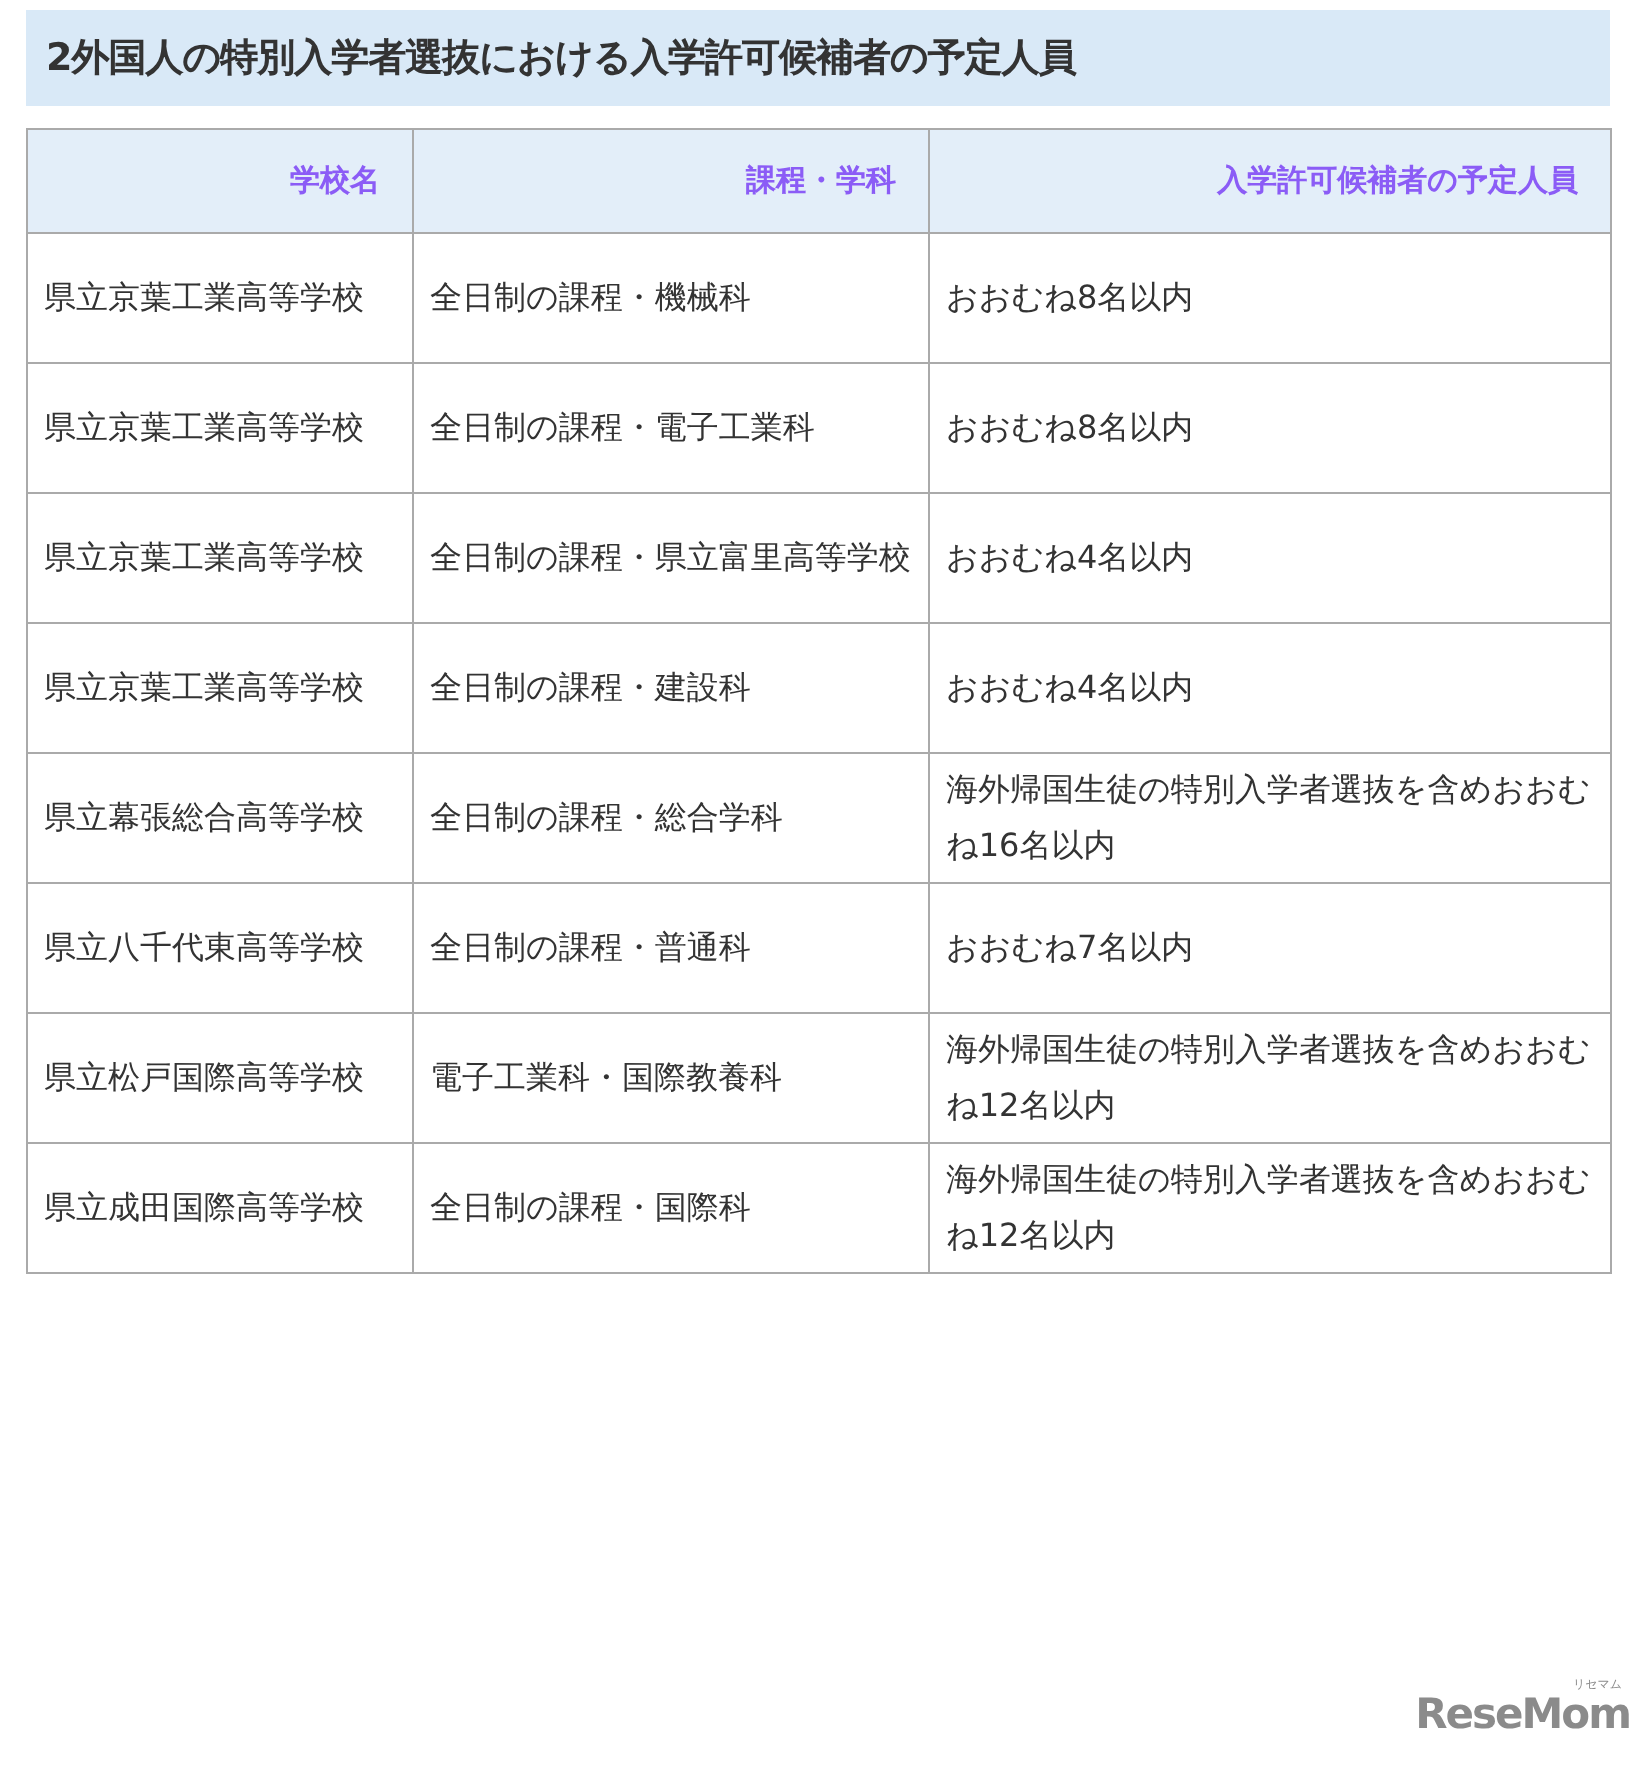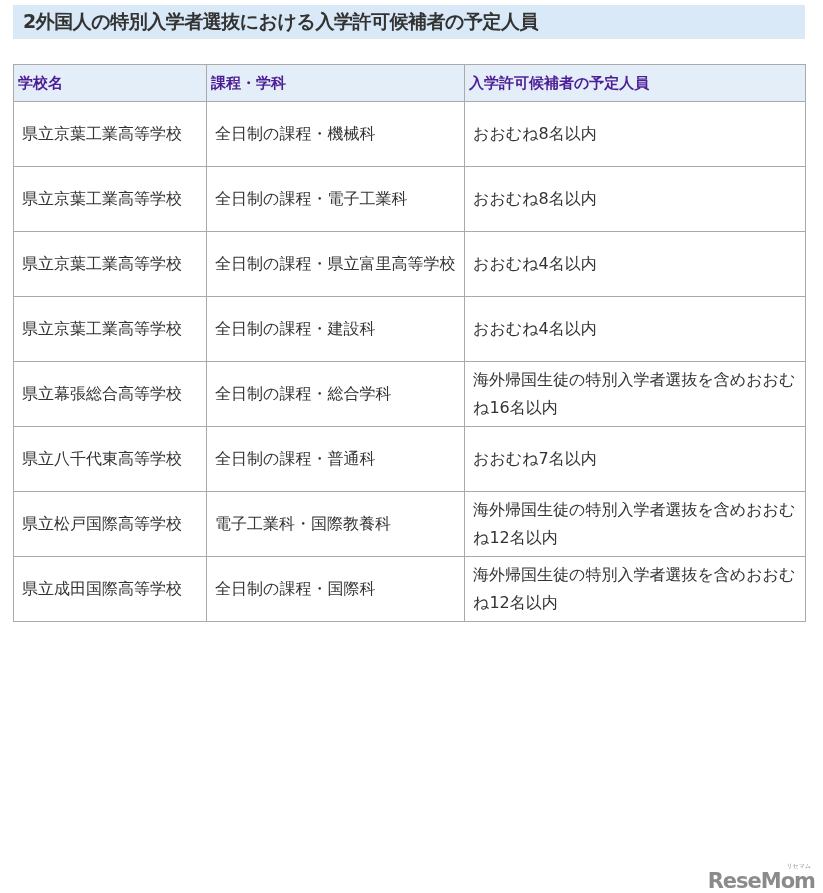--- a/index.html
+++ b/index.html
@@ -13,21 +13,21 @@
       overflow: hidden;
       position: relative;
       font-family: "DejaVu Sans", "Liberation Sans", sans-serif;
       color: #333333;
     }
     .heading {
       position: absolute;
       left: 13px;
       top: 5px;
       width: 792px;
-      height: 34px;
+      height: 48px;
       background: #d9e9f7;
       box-sizing: border-box;
       padding-left: 10px;
       display: flex;
       align-items: center;
       font-size: 19px;
       font-weight: bold;
       color: #333333;
       letter-spacing: -0.5px;
     }
@@ -42,40 +42,40 @@
     }
     table.data th, table.data td {
       border: 1px solid #aaaaaa;
       box-sizing: border-box;
     }
     table.data th {
       background: #e3eef9;
       height: 37px;
       font-weight: bold;
       font-size: 15px;
-      color: #4c1d95;
-      text-align: left;
-      padding: 4px;
+      color: #8b5cf6;
+      text-align: right;
+      padding: 16px;
     }
     table.data td {
       padding: 2px 8px;
       line-height: 28px;
       vertical-align: middle;
       color: #333333;
       word-break: break-all;
     }
     table.data tr.r2 td { height: 65px; }
     table.data tr.r1 td { height: 35px; }
     col.c1 { width: 193px; }
     col.c2 { width: 258px; }
     col.c3 { width: 341px; }
     .watermark {
       position: absolute;
       right: 8px;
-      bottom: 0;
+      bottom: 24px;
       font-family: "DejaVu Sans", sans-serif;
       font-weight: bold;
       font-size: 21px;
       color: #7f7f7f;
       letter-spacing: -1px;
       opacity: 0.9;
     }
     .watermark .ruby {
       position: absolute;
       right: 4px;

